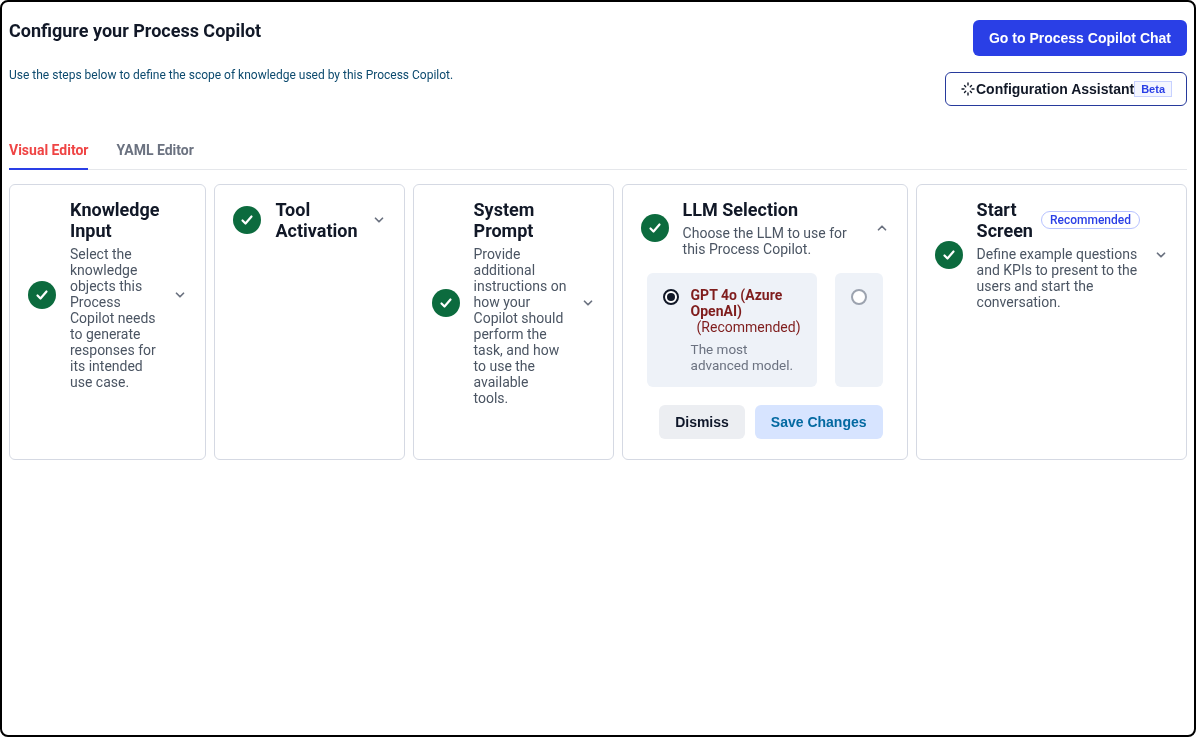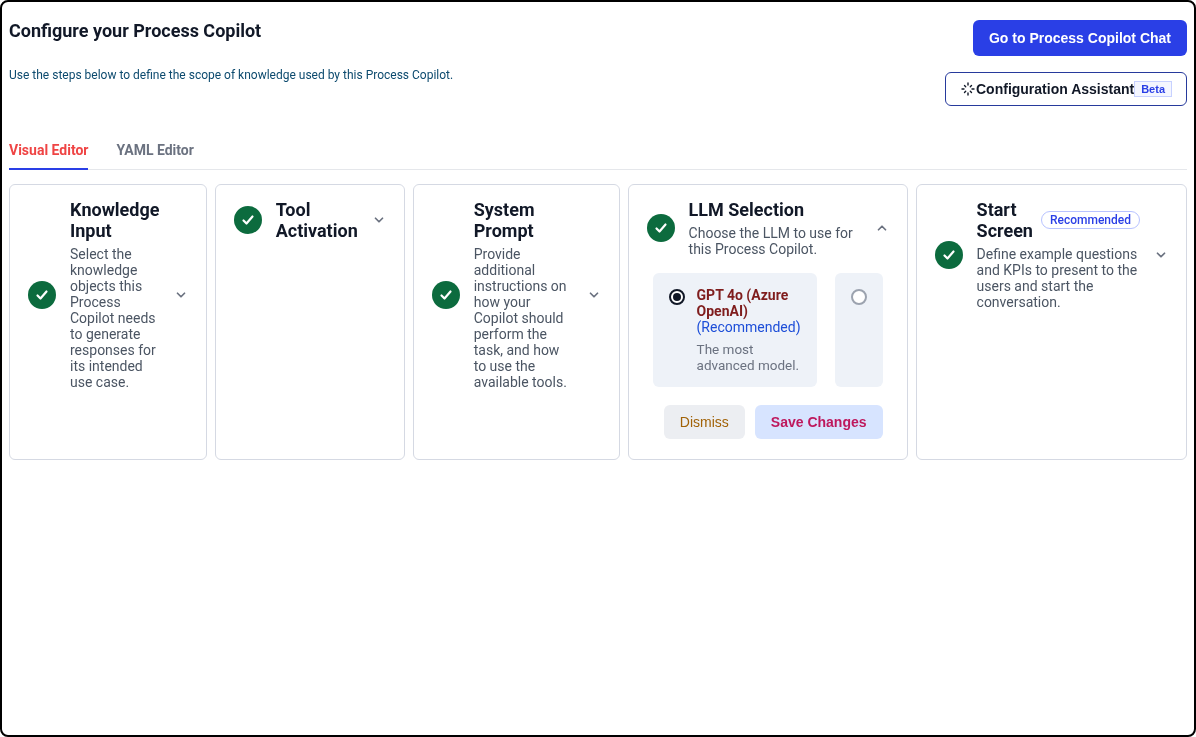--- a/index.html
+++ b/index.html
@@ -187,35 +187,35 @@
     top: 2px; left: 2px;
     width: 8px; height: 8px;
     border-radius: 50%;
     background: #111827;
   }
   .llm-name {
     font-size: 14px; font-weight: 700; color: #7f1d1d;
     display: inline;
   }
   .llm-rec {
-    font-size: 14px; color: #1d4ed8; font-weight: 400; 
+    font-size: 14px; color: #7f1d1d; font-weight: 400; margin-left: 6px;
   }
   .llm-desc {
     font-size: 13.5px; color: #6b7280; margin-top: 6px;
   }
   .actions-row {
     display: flex; justify-content: flex-end; gap: 10px; margin-top: 18px;
   }
   .btn-dismiss {
-    background: #eceef2; color: #a16207; border: none;
-    border-radius: 6px; padding: 9px 16px; font-size: 14px; font-weight: 400;
+    background: #eceef2; color: #0f172a; border: none;
+    border-radius: 6px; padding: 9px 16px; font-size: 14px; font-weight: 700;
     cursor: pointer;
   }
   .btn-save {
-    background: #d7e4ff; color: #be185d; border: none;
+    background: #d7e4ff; color: #0369a1; border: none;
     border-radius: 6px; padding: 9px 16px; font-size: 14px; font-weight: 600;
     cursor: default;
   }
 </style>
 </head>
 <body>
 
 <div class="frame">
   <div class="header-row">
     <div class="header-left">

